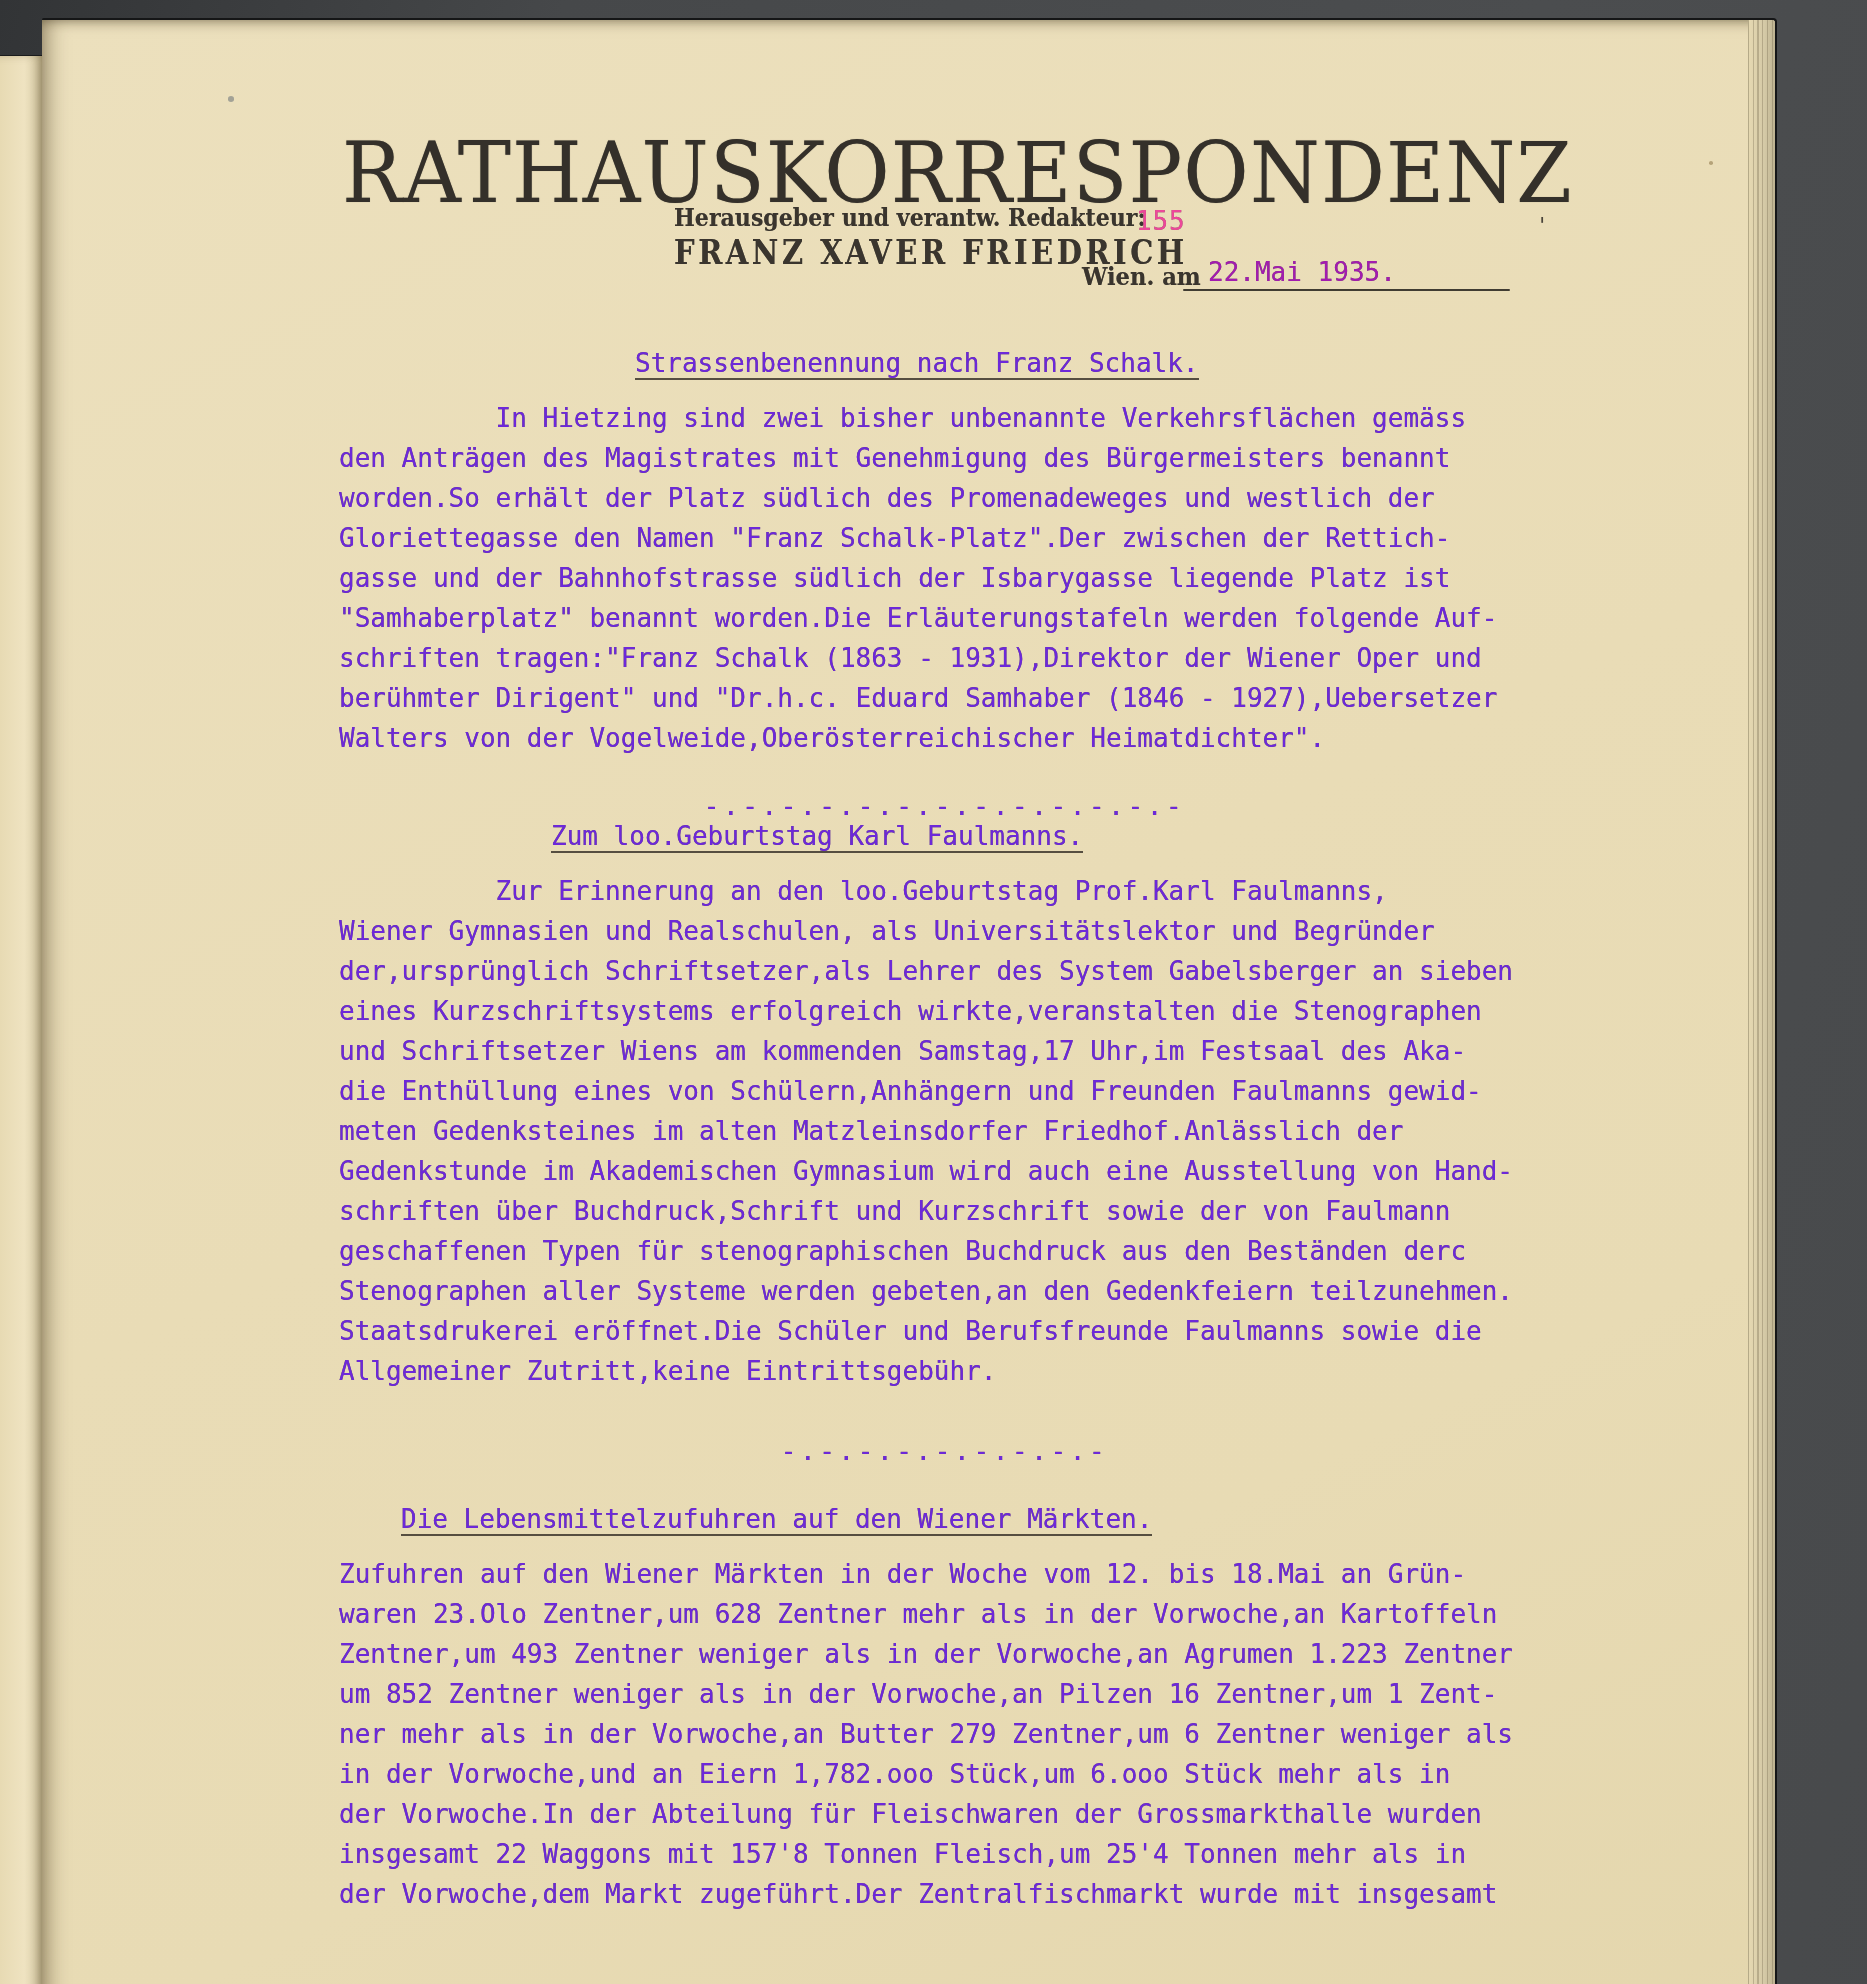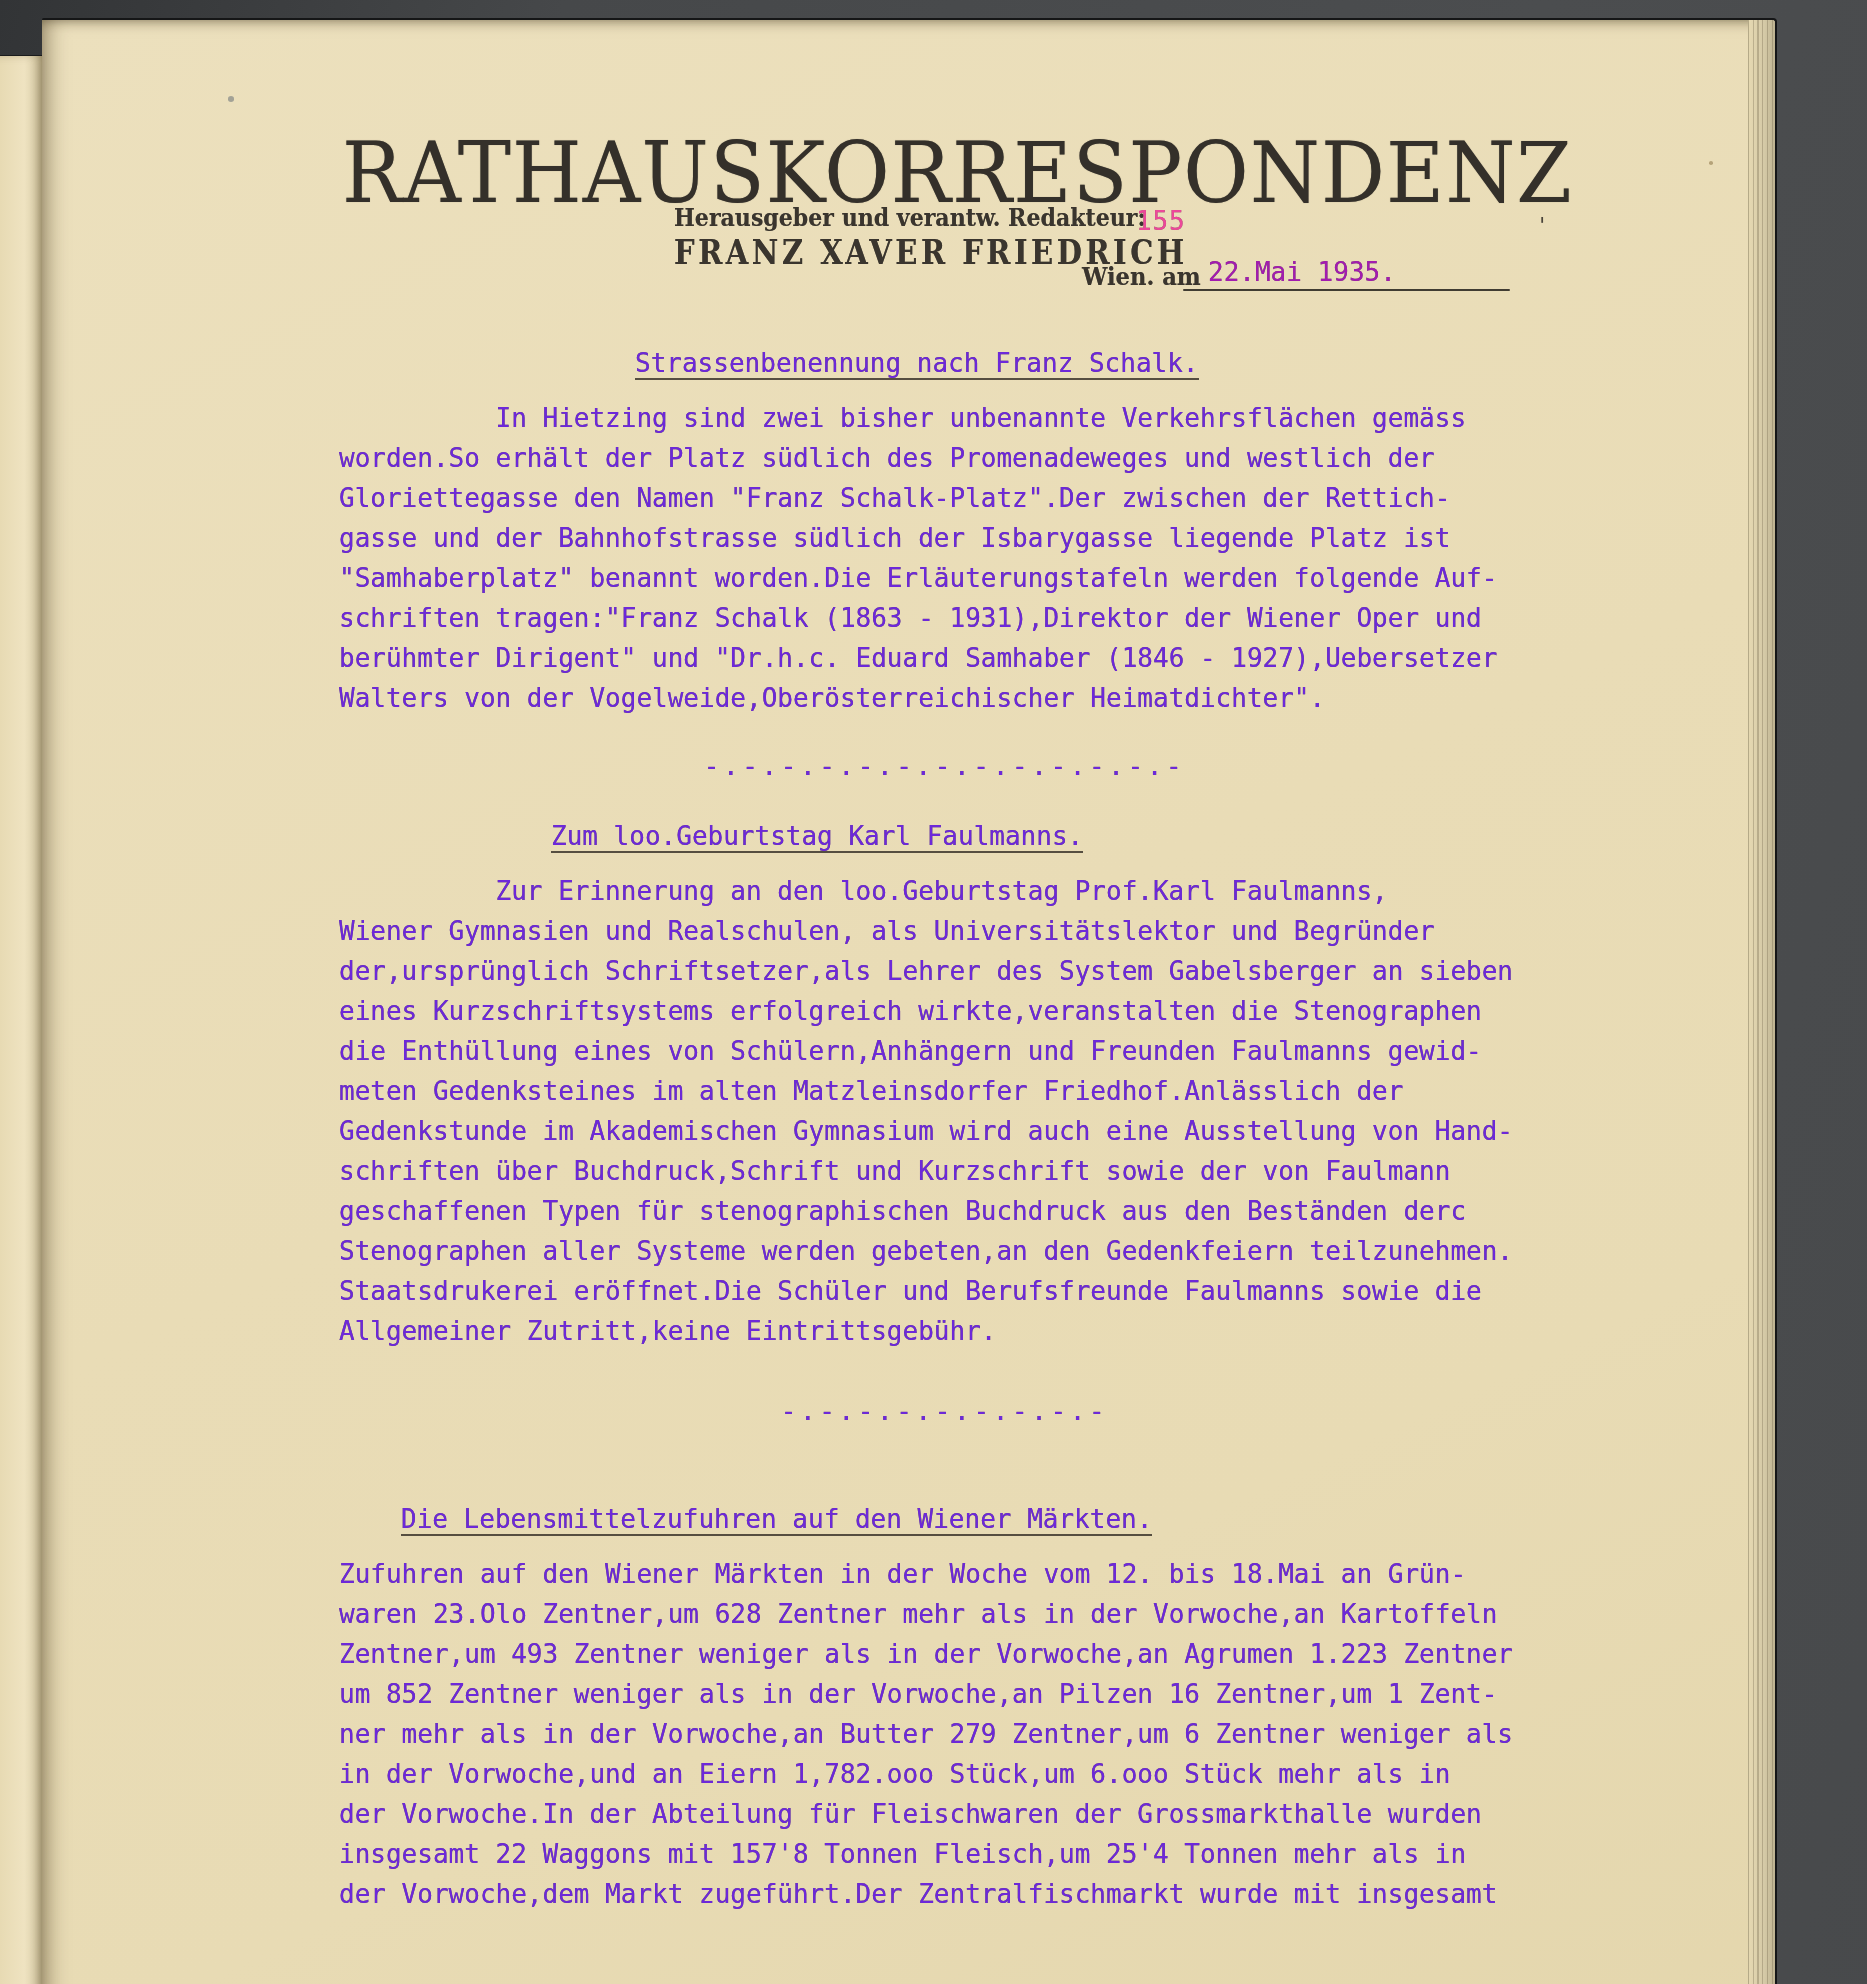--- a/index.html
+++ b/index.html
@@ -116,35 +116,37 @@
 <div class="issue">155</div>
 <div class="place">Wien. am</div>
 <div class="date">22.Mai 1935.</div>
 <div class="rule"></div>
 <div class="stray">'</div>
 
 <div id="sections">
     <section class="s1">
       <div class="sec-title">Strassenbenennung nach Franz Schalk.</div>
       <div class="line first">In Hietzing sind zwei bisher unbenannte Verkehrsflächen gemäss</div>
+      <div class="line">den Anträgen des Magistrates mit Genehmigung des Bürgermeisters benannt</div>
       <div class="line">worden.So erhält der Platz südlich des Promenadeweges und westlich der</div>
       <div class="line">Gloriettegasse den Namen "Franz Schalk-Platz".Der zwischen der Rettich-</div>
       <div class="line">gasse und der Bahnhofstrasse südlich der Isbarygasse liegende Platz ist</div>
       <div class="line">"Samhaberplatz" benannt worden.Die Erläuterungstafeln werden folgende Auf-</div>
       <div class="line">schriften tragen:"Franz Schalk (1863 - 1931),Direktor der Wiener Oper und</div>
       <div class="line">berühmter Dirigent" und "Dr.h.c. Eduard Samhaber (1846 - 1927),Uebersetzer</div>
       <div class="line">Walters von der Vogelweide,Oberösterreichischer Heimatdichter".</div>
       <div class="sep">-.-.-.-.-.-.-.-.-.-.-.-.-</div>
     </section>
     <section class="s2">
       <div class="sec-title">Zum loo.Geburtstag Karl Faulmanns.</div>
       <div class="line first">Zur Erinnerung an den loo.Geburtstag Prof.Karl Faulmanns,</div>
       <div class="line">Wiener Gymnasien und Realschulen, als Universitätslektor und Begründer</div>
       <div class="line">der,ursprünglich Schriftsetzer,als Lehrer des System Gabelsberger an sieben</div>
       <div class="line">eines Kurzschriftsystems erfolgreich wirkte,veranstalten die Stenographen</div>
+      <div class="line">und Schriftsetzer Wiens am kommenden Samstag,17 Uhr,im Festsaal des Aka-</div>
       <div class="line">die Enthüllung eines von Schülern,Anhängern und Freunden Faulmanns gewid-</div>
       <div class="line">meten Gedenksteines im alten Matzleinsdorfer Friedhof.Anlässlich der</div>
       <div class="line">Gedenkstunde im Akademischen Gymnasium wird auch eine Ausstellung von Hand-</div>
       <div class="line">schriften über Buchdruck,Schrift und Kurzschrift sowie der von Faulmann</div>
       <div class="line">geschaffenen Typen für stenographischen Buchdruck aus den Beständen derc</div>
       <div class="line">Stenographen aller Systeme werden gebeten,an den Gedenkfeiern teilzunehmen.</div>
       <div class="line">Staatsdrukerei eröffnet.Die Schüler und Berufsfreunde Faulmanns sowie die</div>
       <div class="line">Allgemeiner Zutritt,keine Eintrittsgebühr.</div>
       <div class="sep">-.-.-.-.-.-.-.-.-</div>
     </section>

